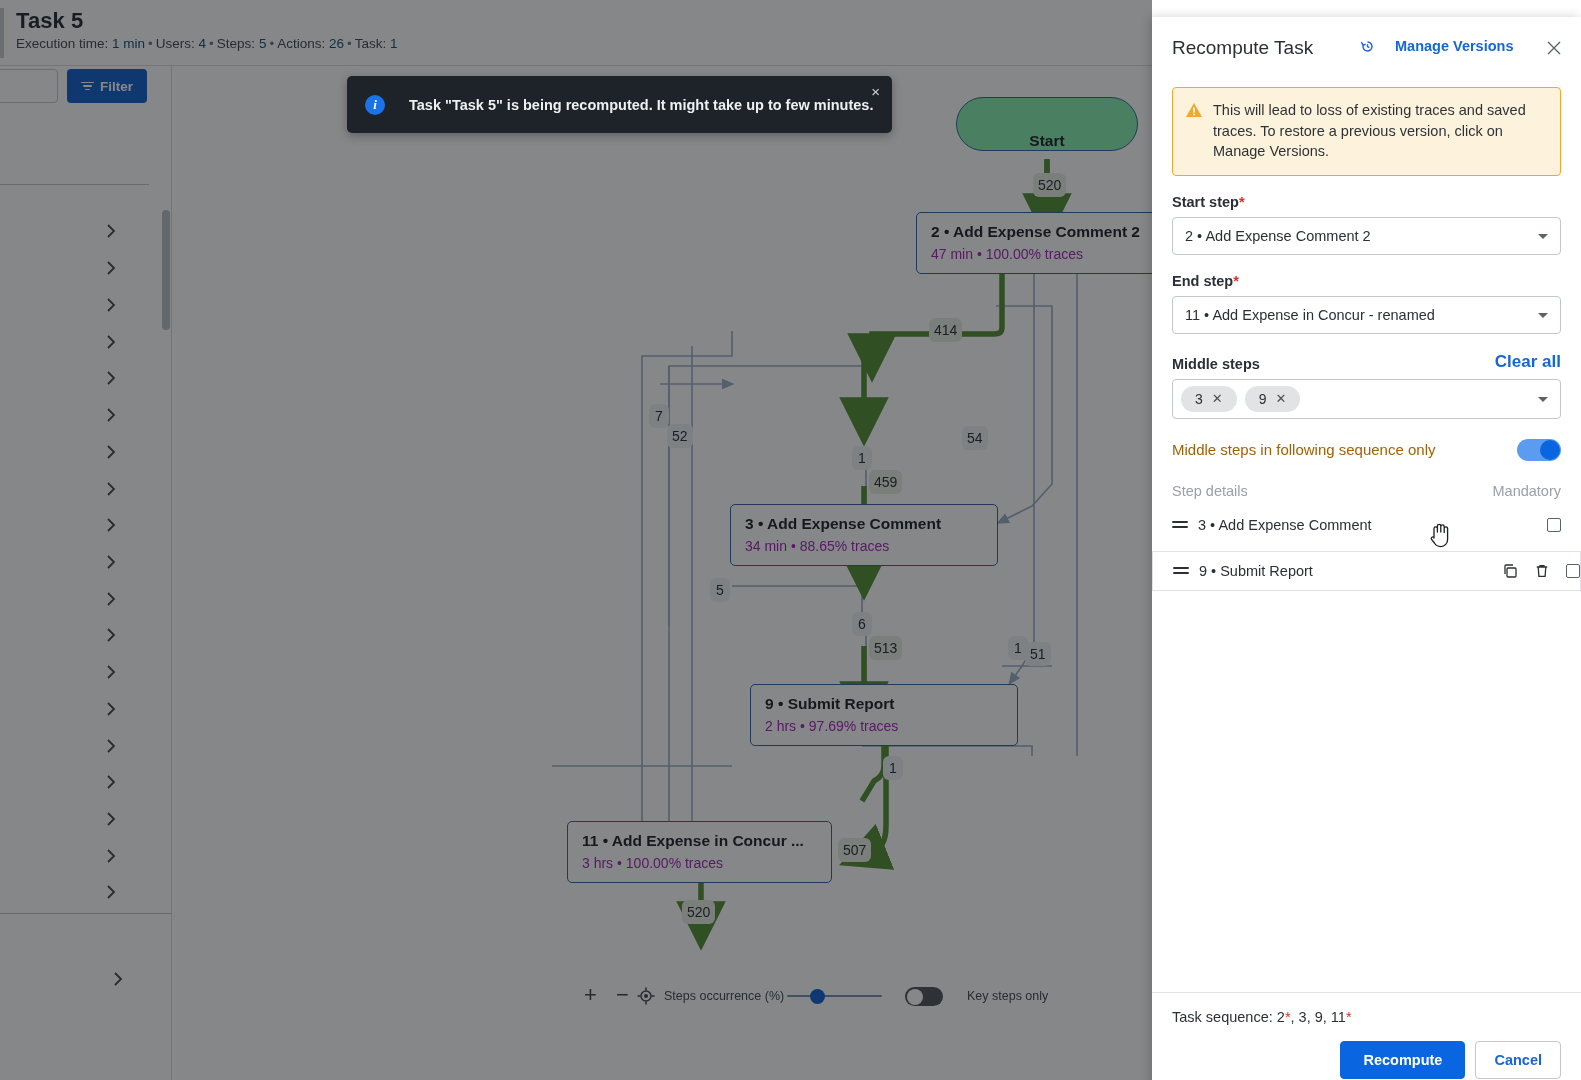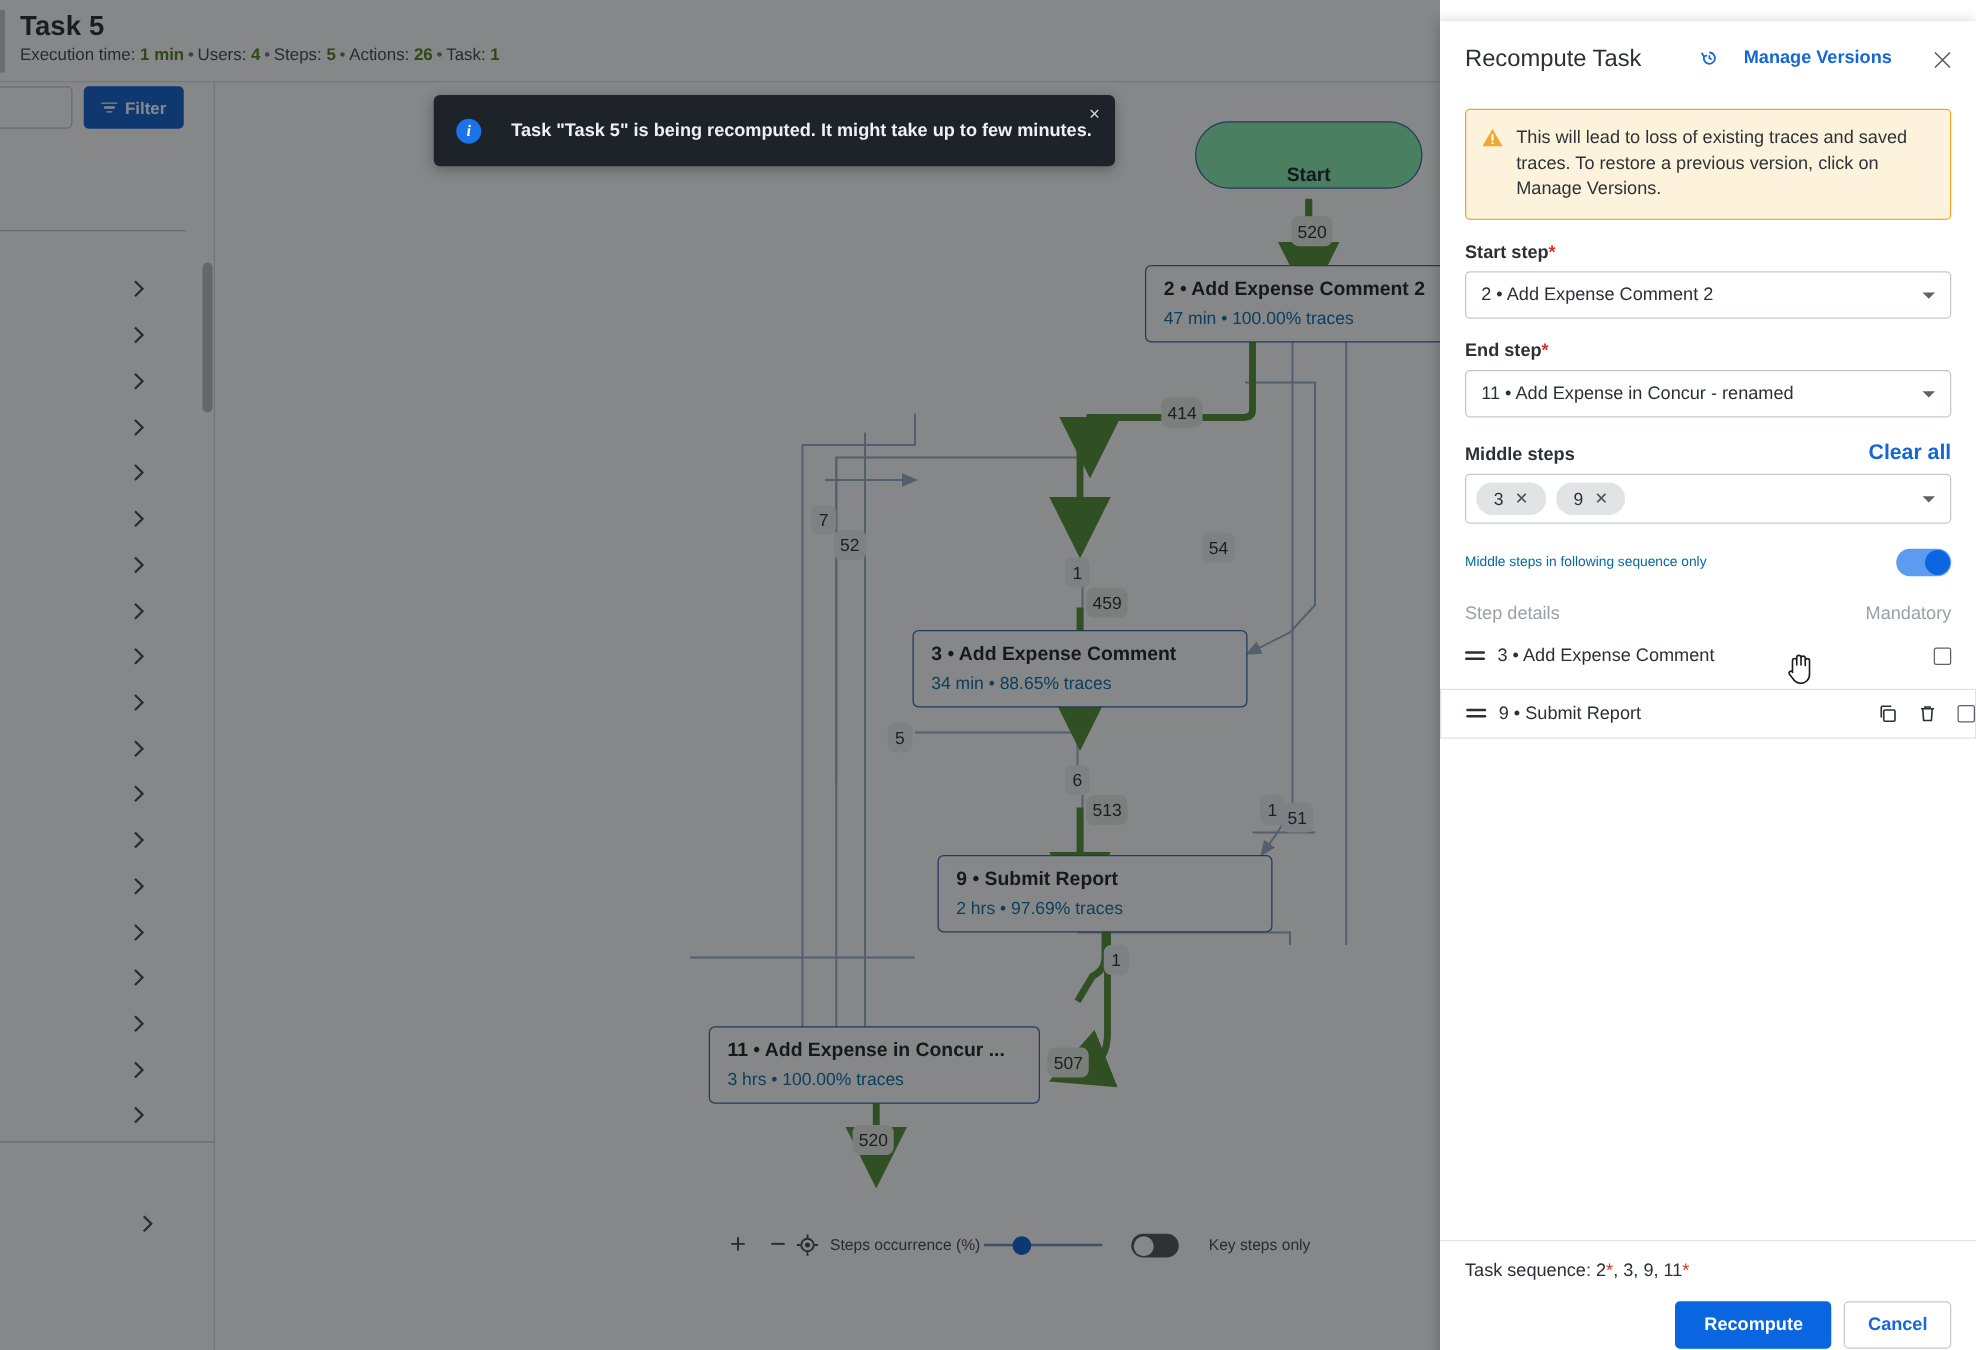--- a/index.html
+++ b/index.html
@@ -19,21 +19,21 @@
     position: absolute; left: 0; top: 8px; width: 4px; height: 50px; background: #c7cbd1;
   }
   .task-title {
     position: absolute; left: 16px; top: 8px;
     font-size: 22px; font-weight: 700; color: #1f2328; letter-spacing: .1px;
   }
   .task-meta {
     position: absolute; left: 16px; top: 36px;
     font-size: 13.5px; color: #3d4248;
   }
-  .task-meta b { font-weight: 700; color: #4d7c0f; }
+  .task-meta b { font-weight: 400; color: #0c4a6e; }
   .task-meta .sep { color: #6b7179; margin: 0 3px; }
 
   
   .left-rail {
     position: absolute; left: 0; top: 66px; width: 172px; height: 1014px;
     background: #ffffff; border-right: 1px solid #d8dade;
   }
   .search-box {
     position: absolute; left: -48px; top: 69px; width: 106px; height: 34px;
     border: 1px solid #c3c7cd; border-radius: 4px; background: #fff;
@@ -66,21 +66,21 @@
     position: absolute; left: 172px; top: 66px; width: 980px; height: 1014px;
     background: #ffffff; overflow: hidden;
   }
   .canvas svg { position: absolute; left: 0; top: 0; }
 
   .node {
     position: absolute; background: #ffffff; border: 1px solid #2f5fa0;
     border-radius: 5px; padding: 10px 14px 11px 14px;
   }
   .node .n-title { font-size: 15.5px; font-weight: 700; color: #15181c; white-space: nowrap; }
-  .node .n-sub { font-size: 14px; color: #0369a1; margin-top: 5px; white-space: nowrap; }
+  .node .n-sub { font-size: 14px; color: #a21caf; margin-top: 5px; white-space: nowrap; }
   .term-node {
     position: absolute; background: #86efac; border: 1.4px solid #2f5fa0;
     border-radius: 28px; display: flex; align-items: flex-end; justify-content: center;
     font-size: 15.5px; font-weight: 700; color: #15181c;
   }
   .elabel {
     position: absolute; background: #f1f2f4; border-radius: 6px;
     font-size: 14px; color: #22262b; display: flex; align-items: center; justify-content: center;
     padding: 2px 5px; min-width: 20px; height: 24px;
   }
@@ -183,21 +183,21 @@
   }
   .chip {
     background: #e2e3e5; border-radius: 13px; height: 26px; padding: 0 14px;
     display: flex; align-items: center; gap: 9px; font-size: 14px; color: #2b3036;
   }
   .chip .x { color: #4c5157; font-size: 13px; cursor: pointer; }
 
   .toggle-row {
     margin-top: 20px; display: flex; align-items: center; justify-content: space-between;
   }
-  .toggle-row .tr-label { font-size: 11px; color: #0369a1; }
+  .toggle-row .tr-label { font-size: 15px; color: #a16207; }
   .switch {
     width: 44px; height: 22px; border-radius: 12px; background: #5b9bf0; position: relative;
     cursor: pointer;
   }
   .switch i {
     position: absolute; right: 1px; top: 1px; width: 20px; height: 20px;
     border-radius: 50%; background: #0a66e0;
   }
 
   .tbl-head {

